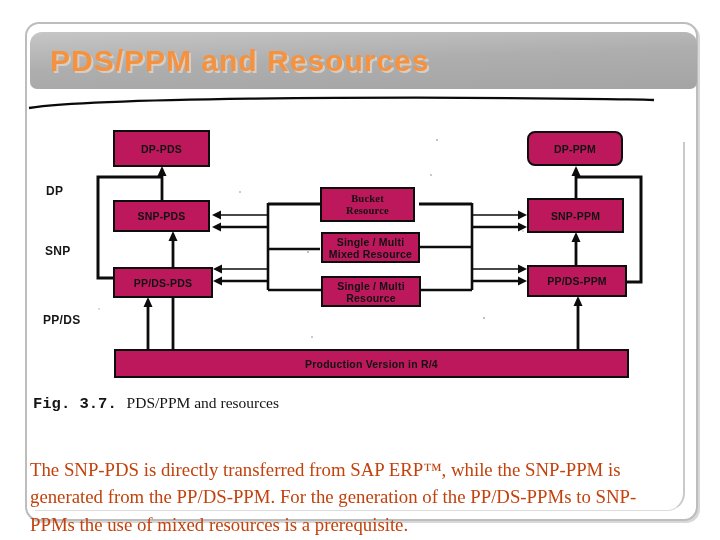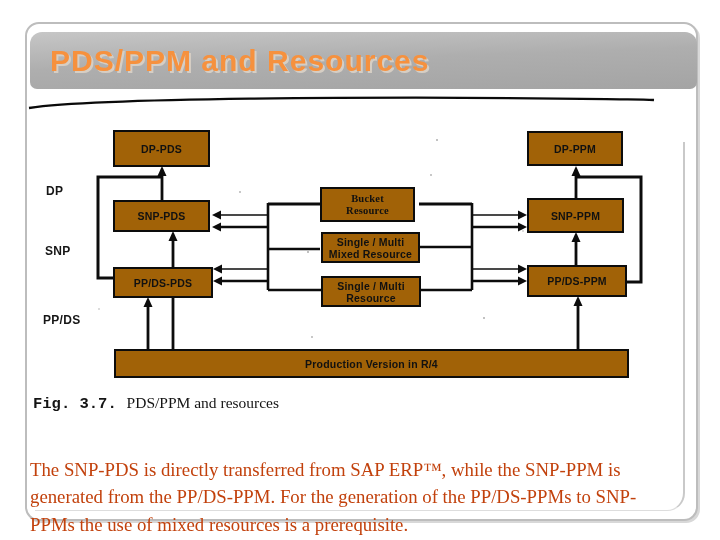--- a/index.html
+++ b/index.html
@@ -23,21 +23,21 @@
     background:linear-gradient(178deg,#c6c6c6 0%,#aeaeae 48%,#a4a4a4 100%);
   }
   .slide-title{
     margin:0;line-height:58px;padding-left:20px;
     font-size:30px;font-weight:bold;letter-spacing:1px;
     color:#F6913E;text-shadow:2px 2px 0 #d6cec4;
     white-space:nowrap;
   }
   .overlay-svg{position:absolute;left:0;top:0;width:720px;height:540px;}
   .dbox{
-    position:absolute;box-sizing:border-box;border:2px solid #0c0c0c;background:#a16207;
+    position:absolute;box-sizing:border-box;border:2px solid #0c0c0c;background:#be185d;
     display:flex;flex-direction:column;align-items:center;justify-content:center;
     font-size:10.5px;font-weight:bold;color:#111;line-height:12px;text-align:center;
     letter-spacing:.2px;
   }
   .rowlabel{
     position:absolute;font-size:12px;font-weight:bold;color:#161616;letter-spacing:.3px;margin-top:47px;
   }
   .fig-caption{
     position:absolute;left:33px;top:394px;
     font-family:"Liberation Serif",serif;font-size:15.5px;color:#141414;
@@ -48,21 +48,21 @@
     position:absolute;left:30px;top:437px;width:634px;
     font-family:"Liberation Serif",serif;font-size:18.8px;line-height:27.5px;color:#c2410c;
   }
   
   .b-dp-pds   {left:113px;top:130px;width:97px;height:37px;}
   .b-snp-pds  {left:113px;top:200px;width:97px;height:32px;text-align:right;}
   .b-ppds-pds {left:113px;top:267px;width:100px;height:31px;}
   .b-bucket   {left:320px;top:187px;width:95px;height:35px;font-family:Liberation Serif, serif;}
   .b-mixed    {left:321px;top:232px;width:99px;height:31px;}
   .b-single   {left:321px;top:276px;width:100px;height:31px;}
-  .b-dp-ppm   {left:527px;top:131px;width:96px;height:35px;}
+  .b-dp-ppm   {left:527px;top:131px;width:96px;height:35px;border-radius:8px;}
   .b-snp-ppm  {left:527px;top:198px;width:97px;height:35px;}
   .b-ppds-ppm {left:527px;top:265px;width:100px;height:32px;}
   .b-prodver  {left:114px;top:349px;width:515px;height:29px;}
   .l-dp   {left:46px;top:137px;}
   .l-snp  {left:45px;top:197px;}
   .l-ppds {left:43px;top:266px;}
 </style>
 </head>
 <body>
 

